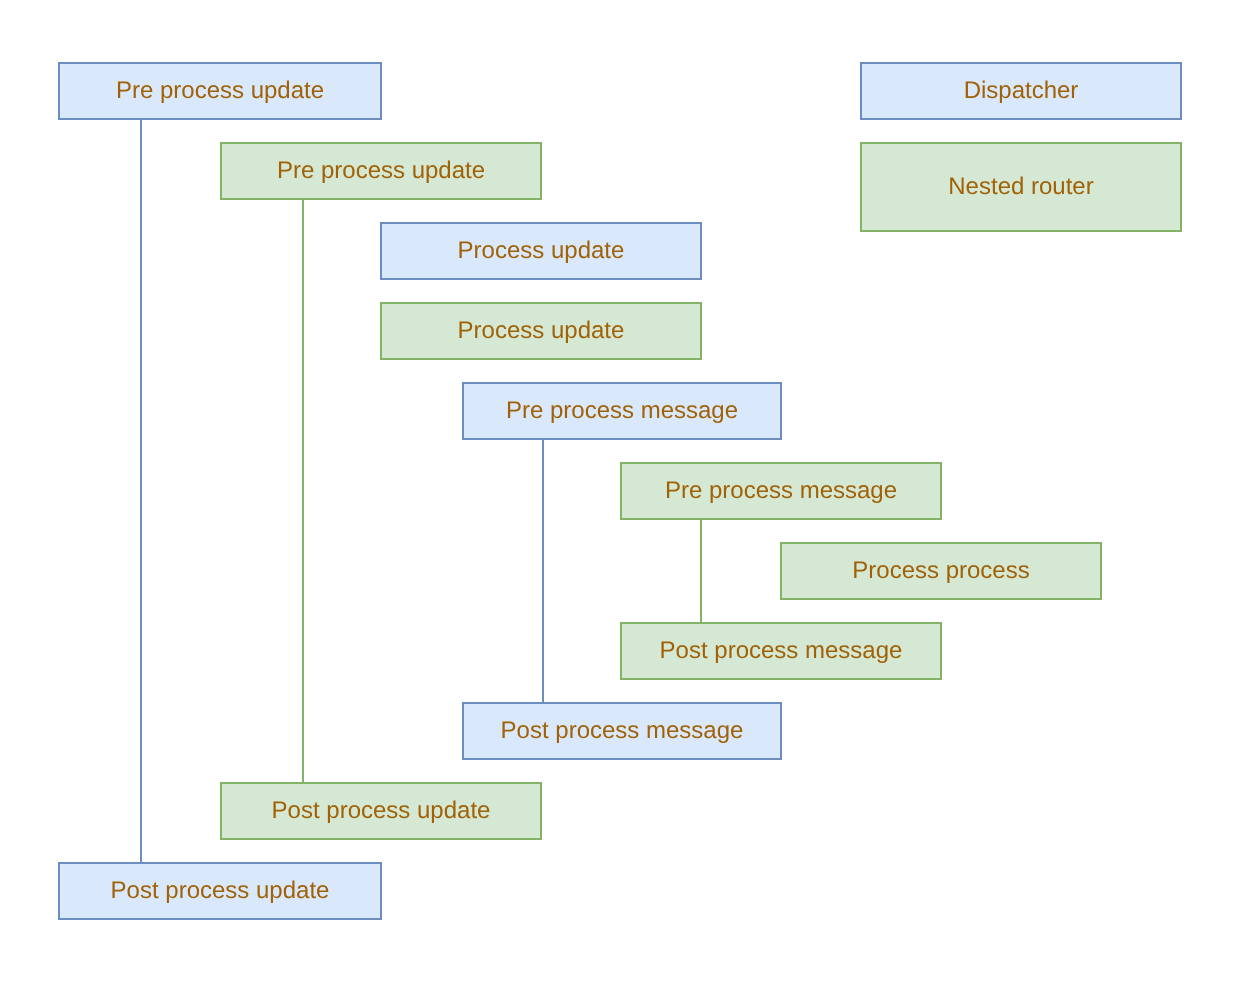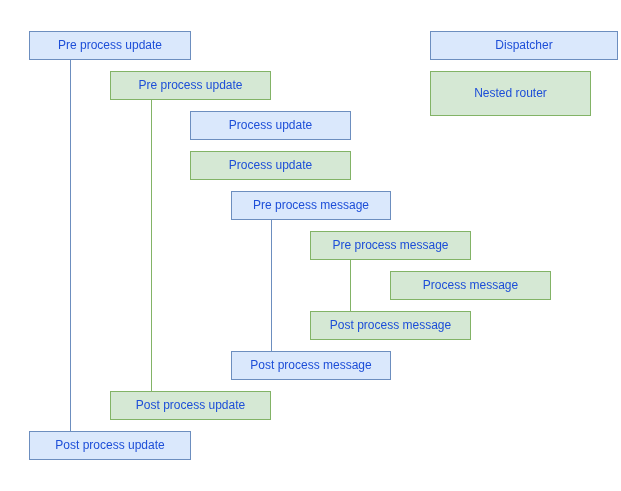--- a/index.html
+++ b/index.html
@@ -21,21 +21,21 @@
   .node {
     position: absolute;
     box-sizing: border-box;
     border-width: 1px;
     border-style: solid;
     display: flex;
     align-items: center;
     justify-content: center;
     font-size: 12px;
     line-height: 1.1;
-    color: #1d4ed8;
+    color: #a16207;
     text-align: center;
     white-space: nowrap;
     user-select: none;
   }
   .node.dispatcher {
     background: #dae8fc;
     border-color: #6c8ebf;
   }
   .node.router {
     background: #d5e8d4;
@@ -78,36 +78,36 @@
       <div class="node router" style="left: 190px; top: 151px; width: 161px; height: 29px;">
         <span>Process update</span>
       </div>
       <div class="node dispatcher" style="left: 231px; top: 191px; width: 160px; height: 29px;">
         <span>Pre process message</span>
       </div>
       <div class="node router" style="left: 310px; top: 231px; width: 161px; height: 29px;">
         <span>Pre process message</span>
       </div>
       <div class="node router" style="left: 390px; top: 271px; width: 161px; height: 29px;">
-        <span>Process message</span>
+        <span>Process process</span>
       </div>
       <div class="node router" style="left: 310px; top: 311px; width: 161px; height: 29px;">
         <span>Post process message</span>
       </div>
       <div class="node dispatcher" style="left: 231px; top: 351px; width: 160px; height: 29px;">
         <span>Post process message</span>
       </div>
       <div class="node router" style="left: 110px; top: 391px; width: 161px; height: 29px;">
         <span>Post process update</span>
       </div>
       <div class="node dispatcher" style="left: 29px; top: 431px; width: 162px; height: 29px;">
         <span>Post process update</span>
       </div>
     </div>
   <div id="legend-layer" class="legend-group">
-      <div class="node dispatcher" style="left: 430px; top: 31px; width: 188px; height: 29px;">
+      <div class="node dispatcher" style="left: 430px; top: 31px; width: 161px; height: 29px;">
         <span>Dispatcher</span>
       </div>
       <div class="node router" style="left: 430px; top: 71px; width: 161px; height: 45px;">
         <span>Nested router</span>
       </div>
     </div>
 </div>
 
 </body></html>

